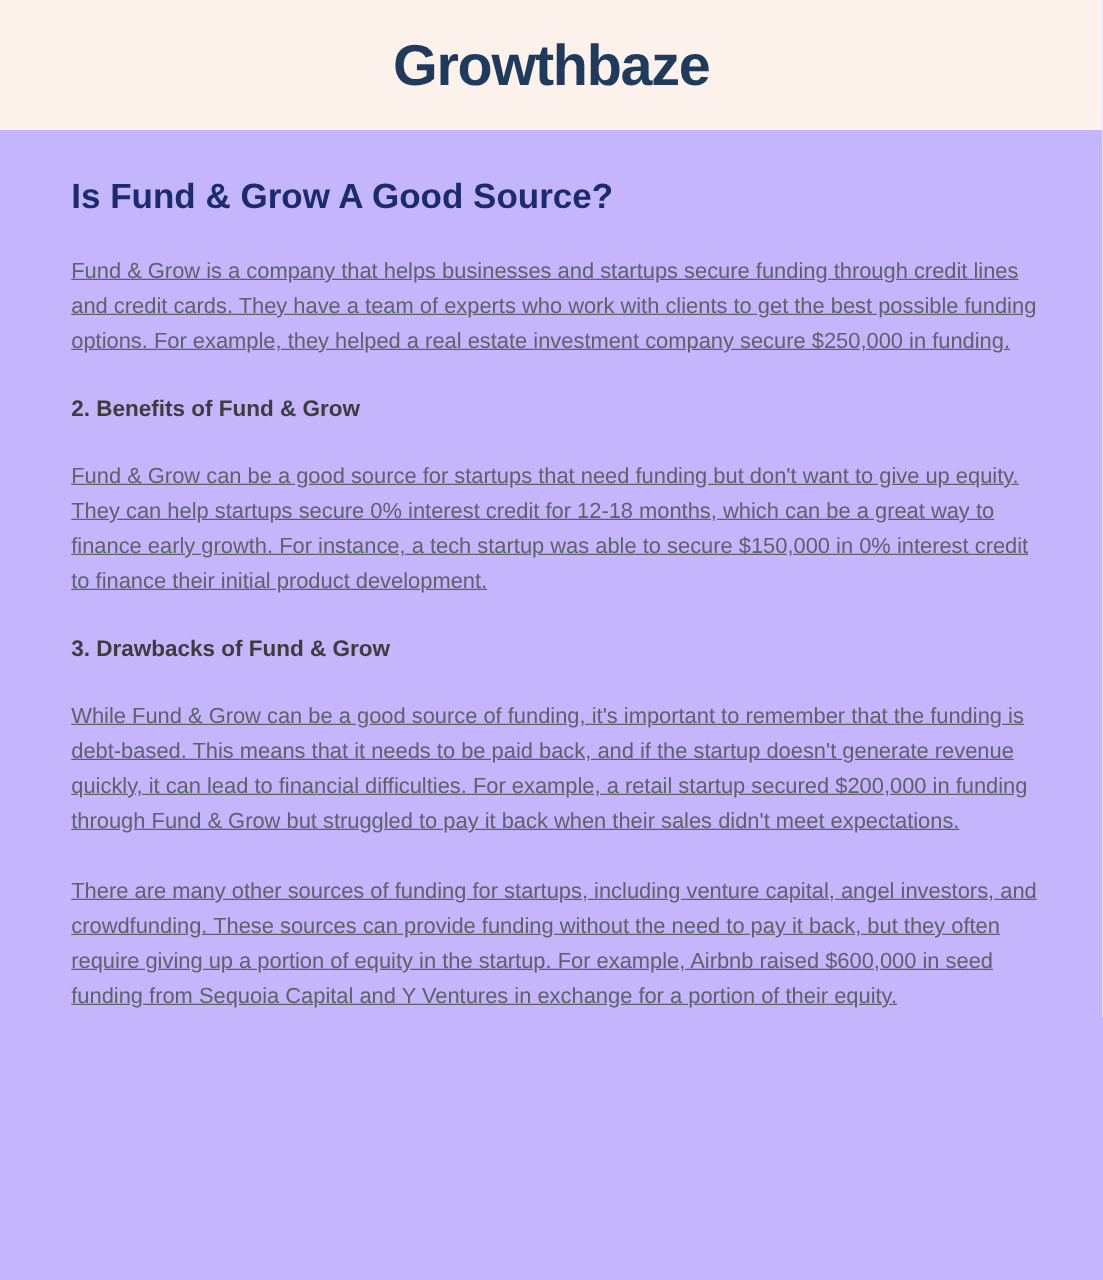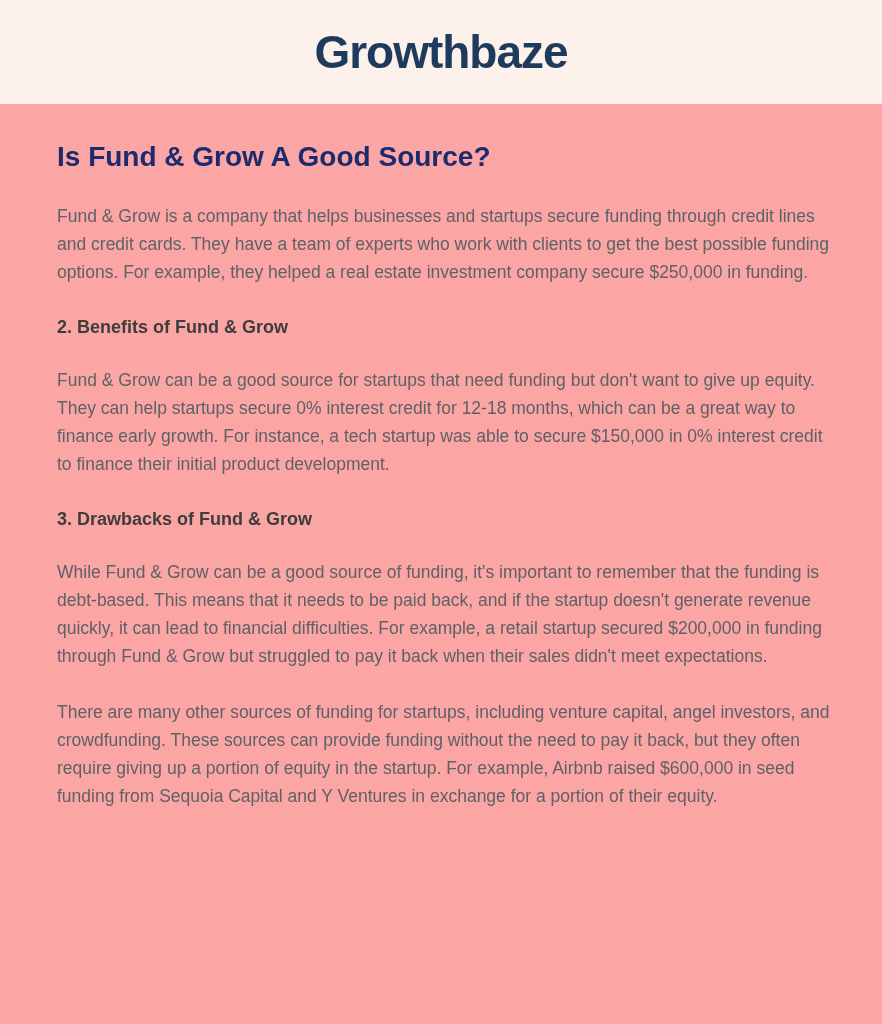--- a/index.html
+++ b/index.html
@@ -4,21 +4,21 @@
 <style>
   * { margin: 0; padding: 0; box-sizing: border-box; }
   html, body {
     width: 882px;
     background: #ffffff;
     font-family: "Liberation Sans", sans-serif;
   }
   .page {
     width: 882px;
     height: 1024px;
-    background: #fca5a5;
+    background: #c4b5fd;
     overflow: hidden;
   }
   .site-header {
     width: 100%;
     height: 104px;
     background: #fdf1ec;
     display: flex;
     align-items: center;
     justify-content: center;
   }
@@ -46,20 +46,21 @@
     font-size: 18px;
     line-height: 22px;
     font-weight: bold;
     color: #3d3d3d;
   }
   .section-body {
     margin-top: 28px;
     font-size: 17.5px;
     line-height: 28px;
     color: #5e6166;
+    text-decoration: underline;
   }
 </style>
 </head>
 <body>
 
 <div class="page">
 
   <header class="site-header">
     <div class="logo">Growthbaze</div>
   </header>

